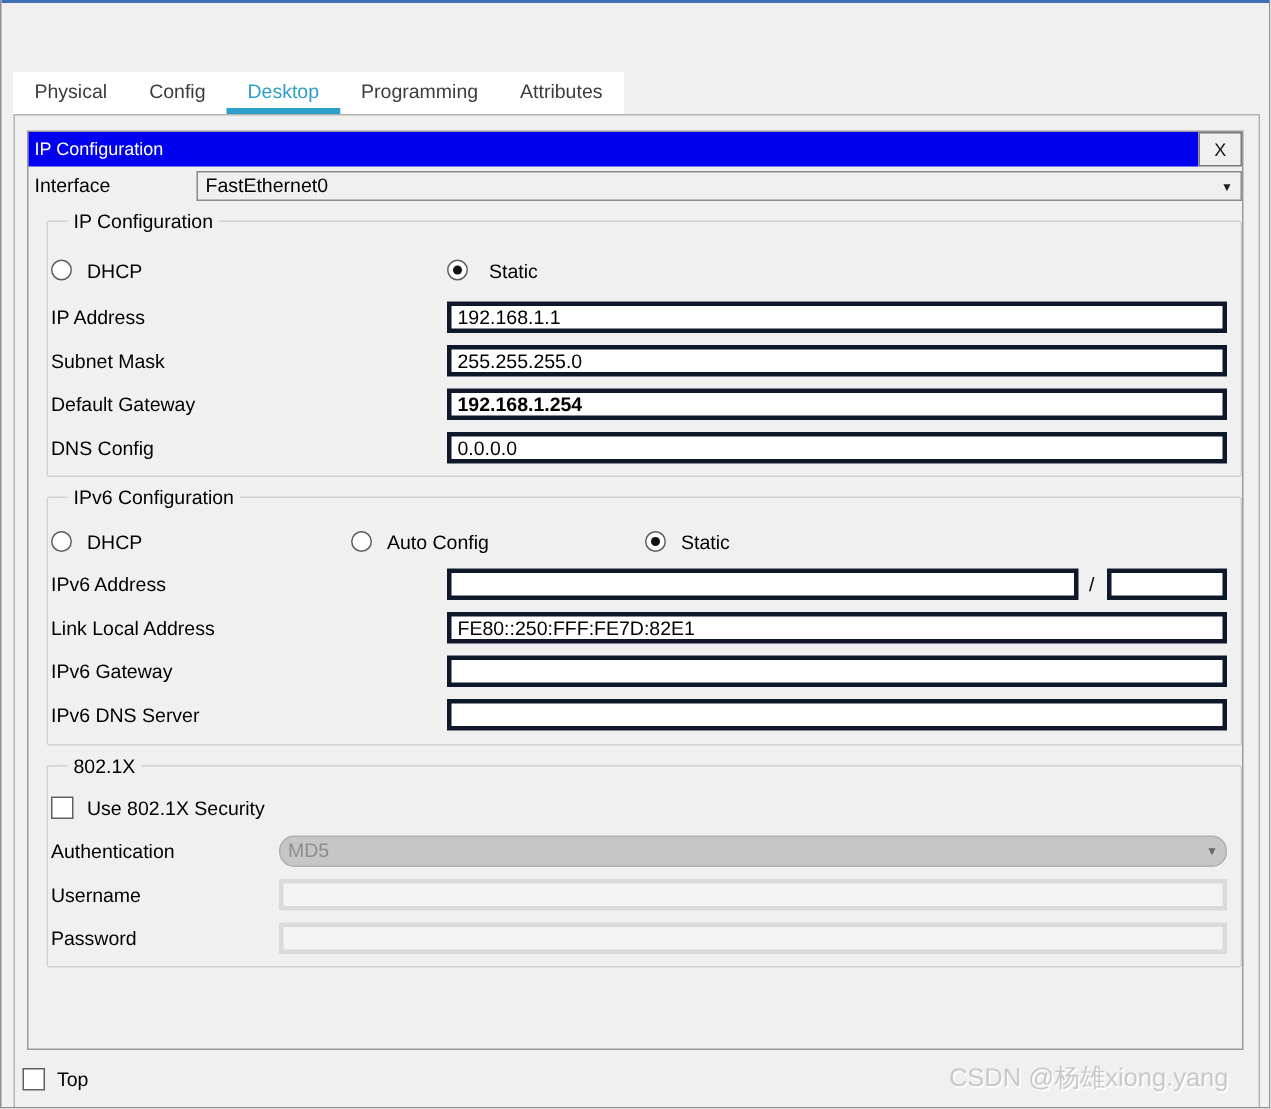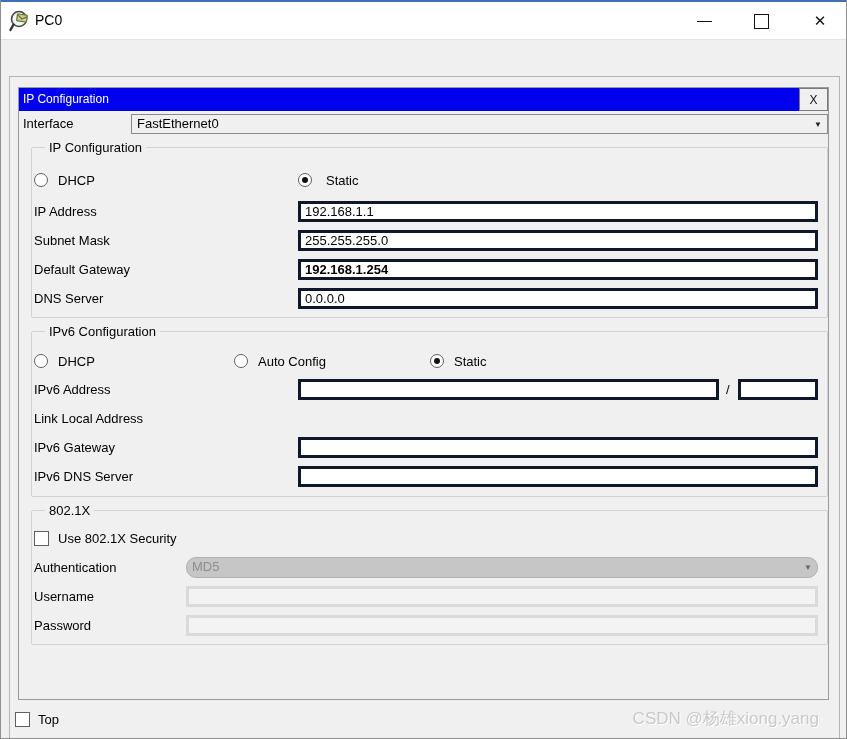--- a/index.html
+++ b/index.html
@@ -95,39 +95,28 @@
     position:absolute; right:27px; top:707px; font-size:17px; color:#c9c9c9;
     text-shadow:1px 1px 0 #ffffff; white-space:nowrap;
   }
 </style>
 </head>
 <body>
 
 <div class="window">
   <div class="accent-line"></div>
 
-  <div class="titlebar">
-    <svg class="app-icon" viewBox="0 0 24 24">
-      <circle cx="10" cy="10" r="7.5" fill="#eef6ee" stroke="#444" stroke-width="1.6"></circle>
-      <rect x="8" y="5.5" width="10" height="7" rx="1" fill="#d9c693" stroke="#5a7a3a" stroke-width="1.2" transform="rotate(8 13 9)"></rect>
-      <path d="M8.5 6.5 L13 10 L17.8 7.2" fill="none" stroke="#5a7a3a" stroke-width="1.2" transform="rotate(8 13 9)"></path>
-      <line x1="4.5" y1="15.5" x2="1.5" y2="21" stroke="#333" stroke-width="2.4" stroke-linecap="round"></line>
-    </svg>
-    <span class="window-title">PC0</span>
-    <div class="winbtn winbtn-min">
-      <span class="min-glyph"></span>
-    </div>
-    <div class="winbtn winbtn-max">
-      <span class="max-glyph"></span>
-    </div>
-    <div class="winbtn winbtn-close">
-      <span>✕</span>
-    </div>
+
+  <div class="tabstrip">
+    <div class="tab">Physical</div>
+    <div class="tab">Config</div>
+    <div class="tab active">Desktop</div>
+    <div class="tab">Programming</div>
+    <div class="tab">Attributes</div>
   </div>
-
 
   <div class="panel"></div>
 
   <div class="dialog">
     <div class="dialog-header">
       <div class="dialog-title-bar">IP Configuration</div>
       <div class="dialog-close">X</div>
     </div>
   </div>
 
@@ -147,39 +136,40 @@
 
   <span class="lbl" style="left:33px; top:204px;">IP Address</span>
   <input class="txt" style="left: 297px; top: 201px; width: 520px;" value="192.168.1.1">
 
   <span class="lbl" style="left:33px; top:233px;">Subnet Mask</span>
   <input class="txt" style="left: 297px; top: 230px; width: 520px;" value="255.255.255.0">
 
   <span class="lbl" style="left:33px; top:262px;">Default Gateway</span>
   <input class="txt" style="left: 297px; top: 259px; width: 520px; font-weight: bold;" value="192.168.1.254">
 
-  <span class="lbl" style="left:33px; top:291px;">DNS Server</span>
+  <span class="lbl" style="left:33px; top:291px;">DNS Config</span>
   <input class="txt" style="left: 297px; top: 288px; width: 520px;" value="0.0.0.0">
 
   <div class="groupbox" style="left:30px; top:331px; width:797px; height:166px;">
     <span class="legend">IPv6 Configuration</span>
   </div>
   <span class="radio" style="left:33px; top:354px;"></span>
   <span class="lbl" style="left:57px; top:354px;">DHCP</span>
   <span class="radio" style="left:233px; top:354px;"></span>
   <span class="lbl" style="left:257px; top:354px;">Auto Config</span>
   <span class="radio checked" style="left:429px; top:354px;"></span>
   <span class="lbl" style="left:453px; top:354px;">Static</span>
 
   <span class="lbl" style="left:33px; top:382px;">IPv6 Address</span>
   <input class="txt" style="left: 297px; top: 379px; width: 421px;" value="">
   <span class="slash" style="left:725px; top:382px;">/</span>
   <input class="txt" style="left: 737px; top: 379px; width: 80px;" value="">
 
   <span class="lbl" style="left:33px; top:411px;">Link Local Address</span>
+  <input class="txt" style="left: 297px; top: 408px; width: 520px;" value="FE80::250:FFF:FE7D:82E1">
 
   <span class="lbl" style="left:33px; top:440px;">IPv6 Gateway</span>
   <input class="txt" style="left: 297px; top: 437px; width: 520px;" value="">
 
   <span class="lbl" style="left:33px; top:469px;">IPv6 DNS Server</span>
   <input class="txt" style="left: 297px; top: 466px; width: 520px;" value="">
 
   <div class="groupbox" style="left:30px; top:510px; width:797px; height:135px;">
     <span class="legend">802.1X</span>
   </div>

